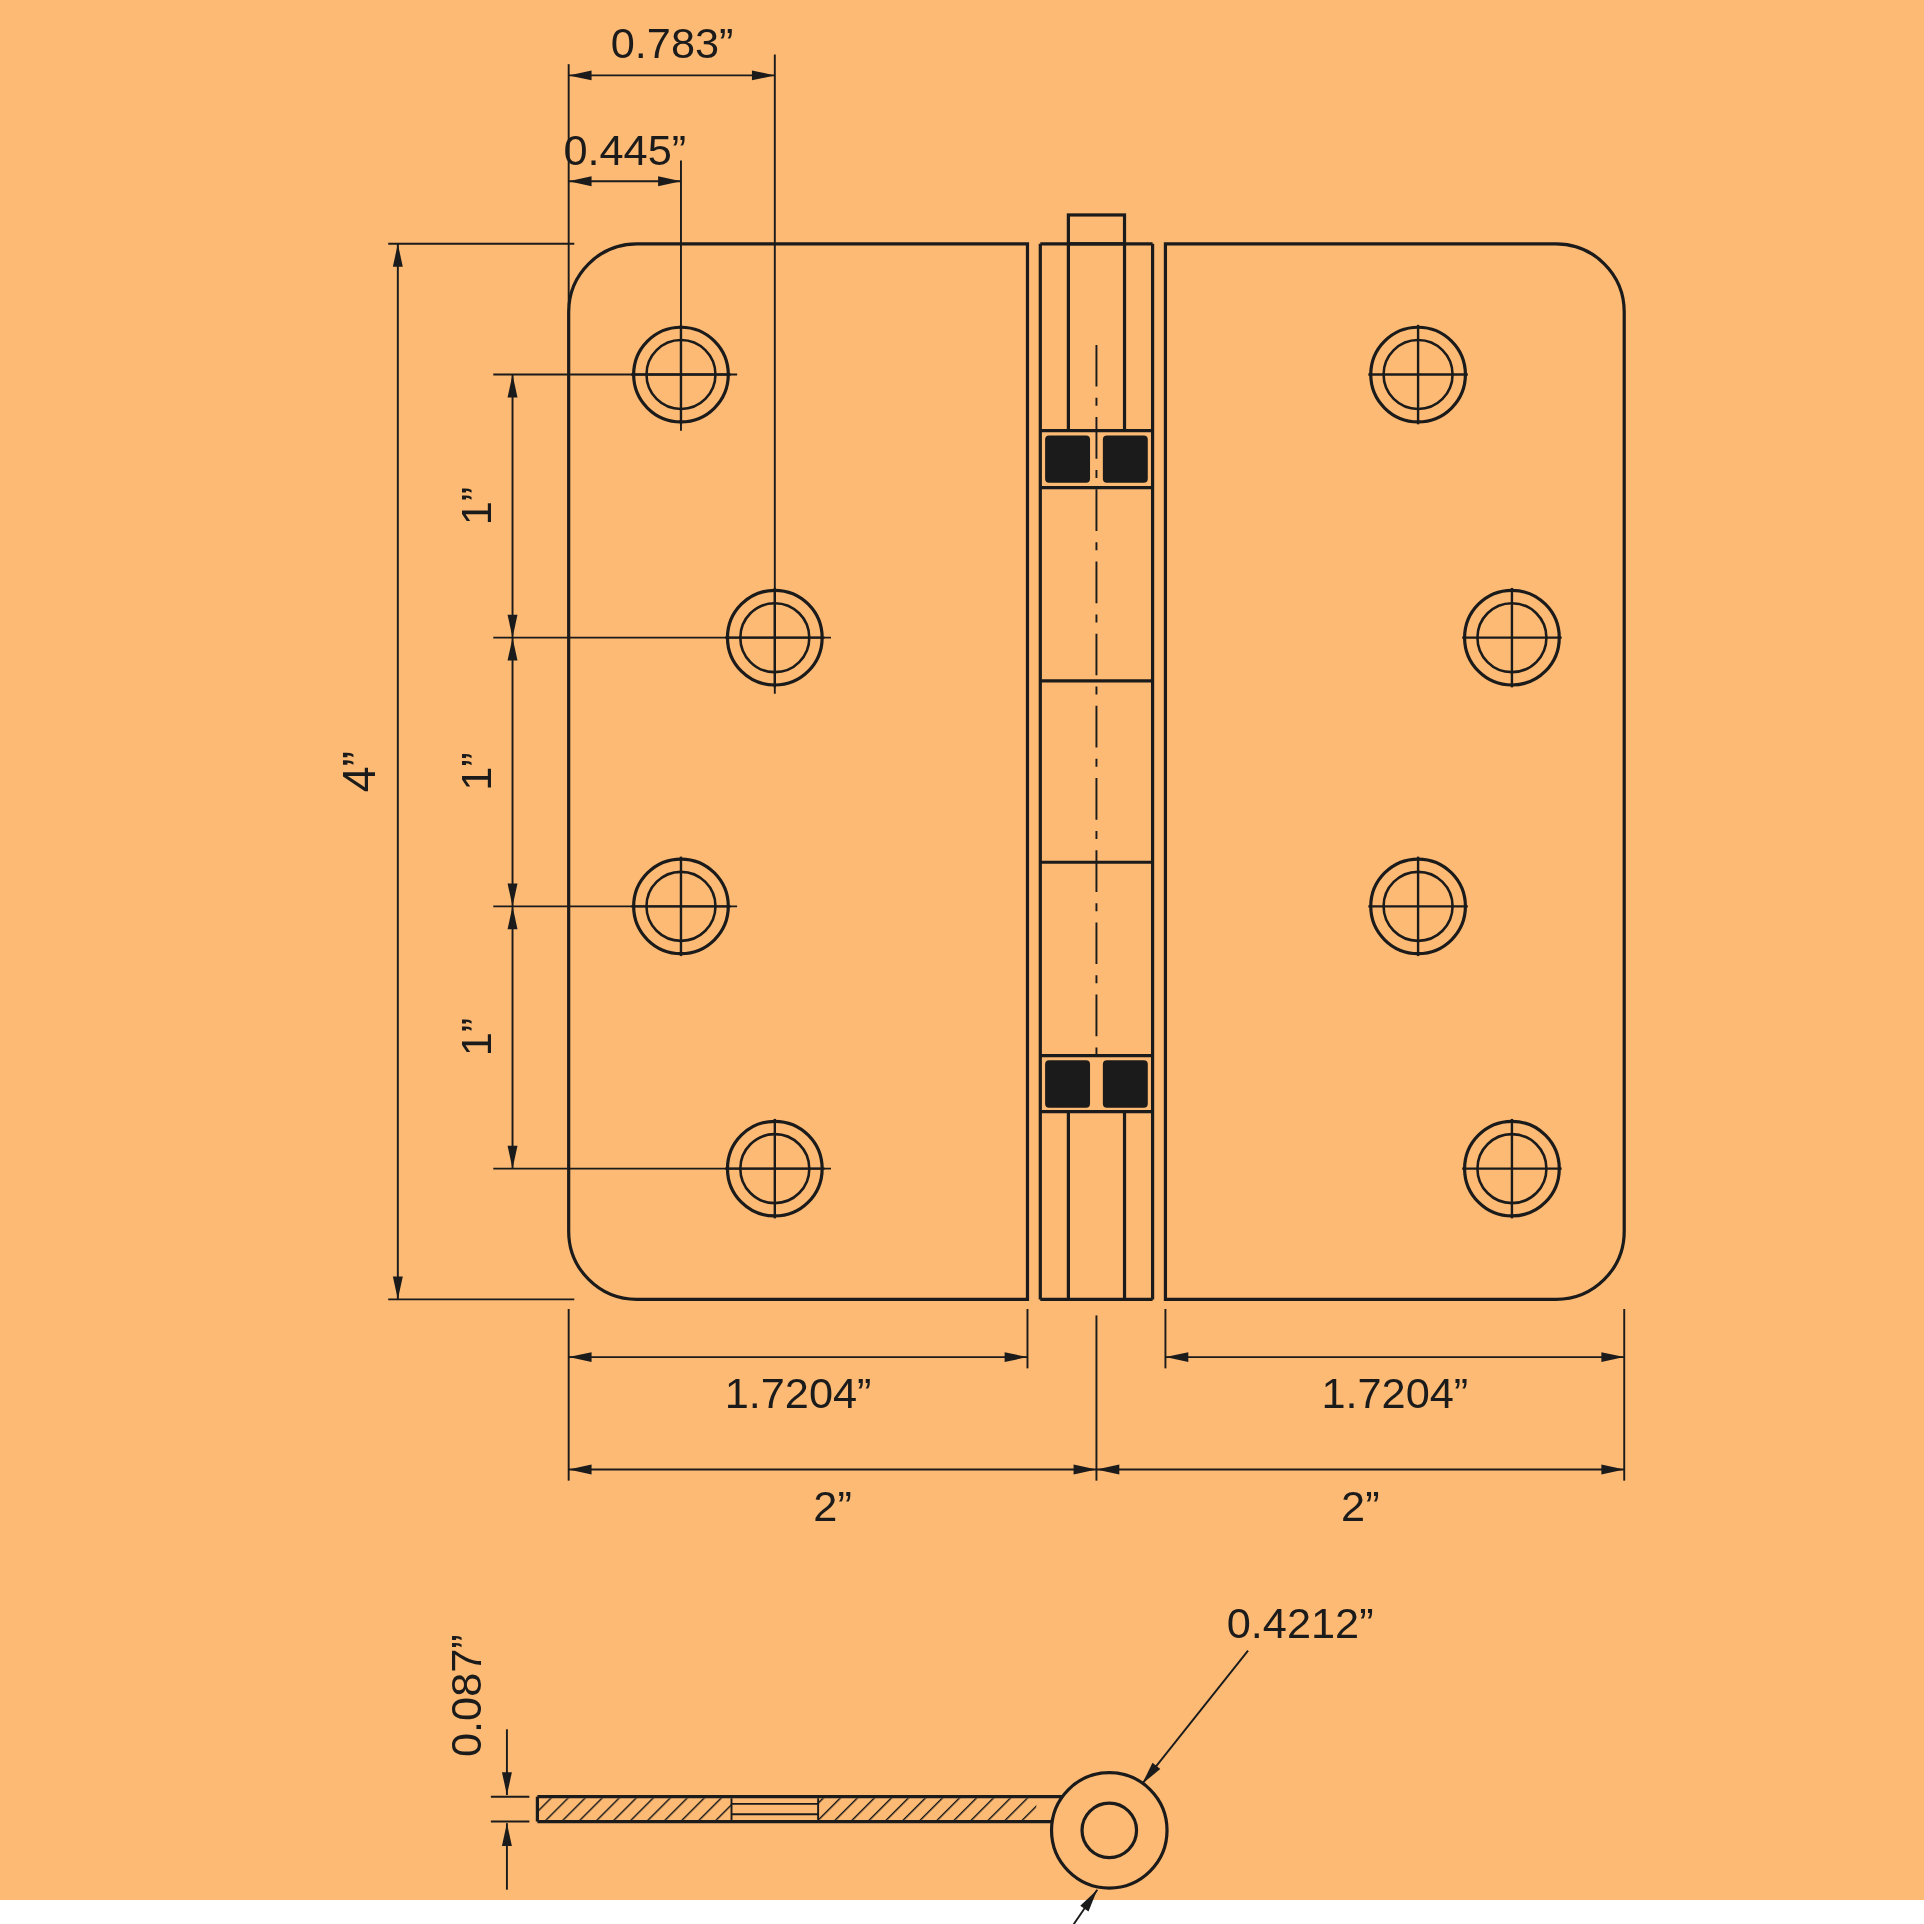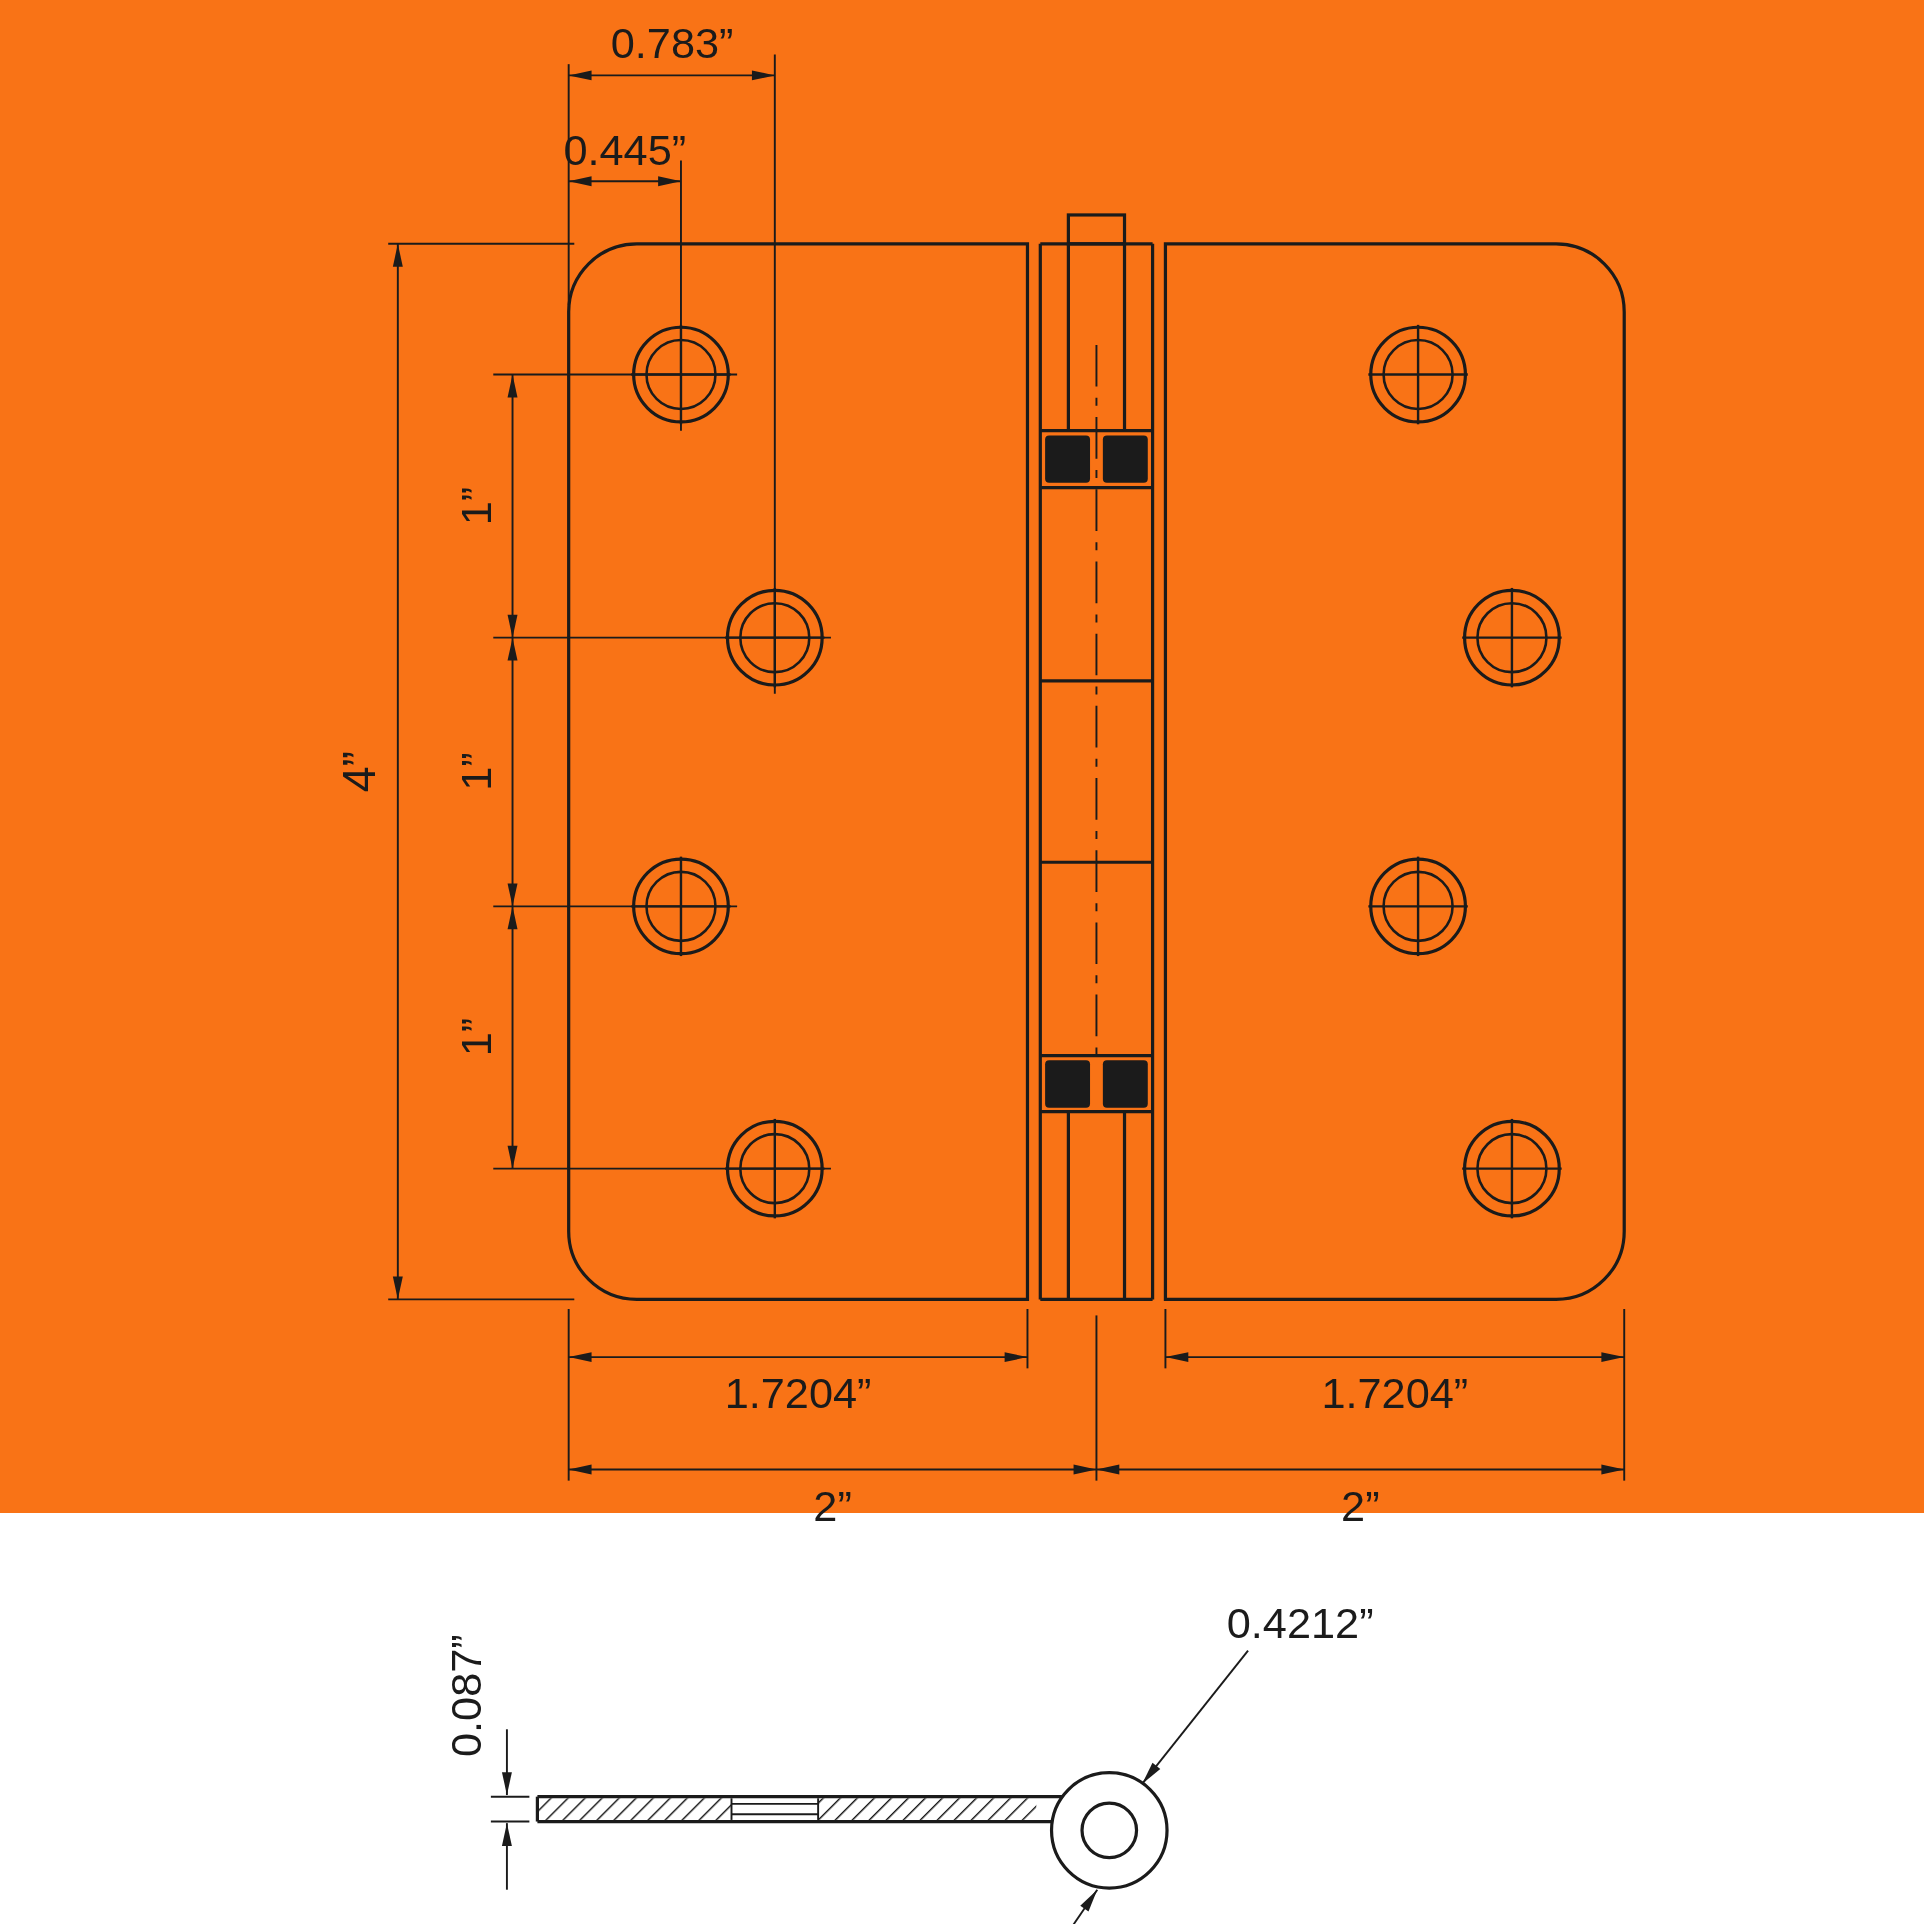--- a/index.html
+++ b/index.html
@@ -6,22 +6,22 @@
     margin: 0;
     padding: 0;
     background: #ffffff;
     width: 1925px;
     height: 1925px;
     font-family: "Liberation Sans", sans-serif;
   }
   .canvas {
     position: relative;
     width: 1925px;
-    height: 1513px;
-    background: #f97316;
+    height: 1900px;
+    background: #fdba74;
   }
   svg { display: block; }
   text {
     font-family: "Liberation Sans", sans-serif;
     fill: #1b1b1b;
     font-size: 54px;
   }
   text.big { font-size: 58px; }
 </style>
 </head>

